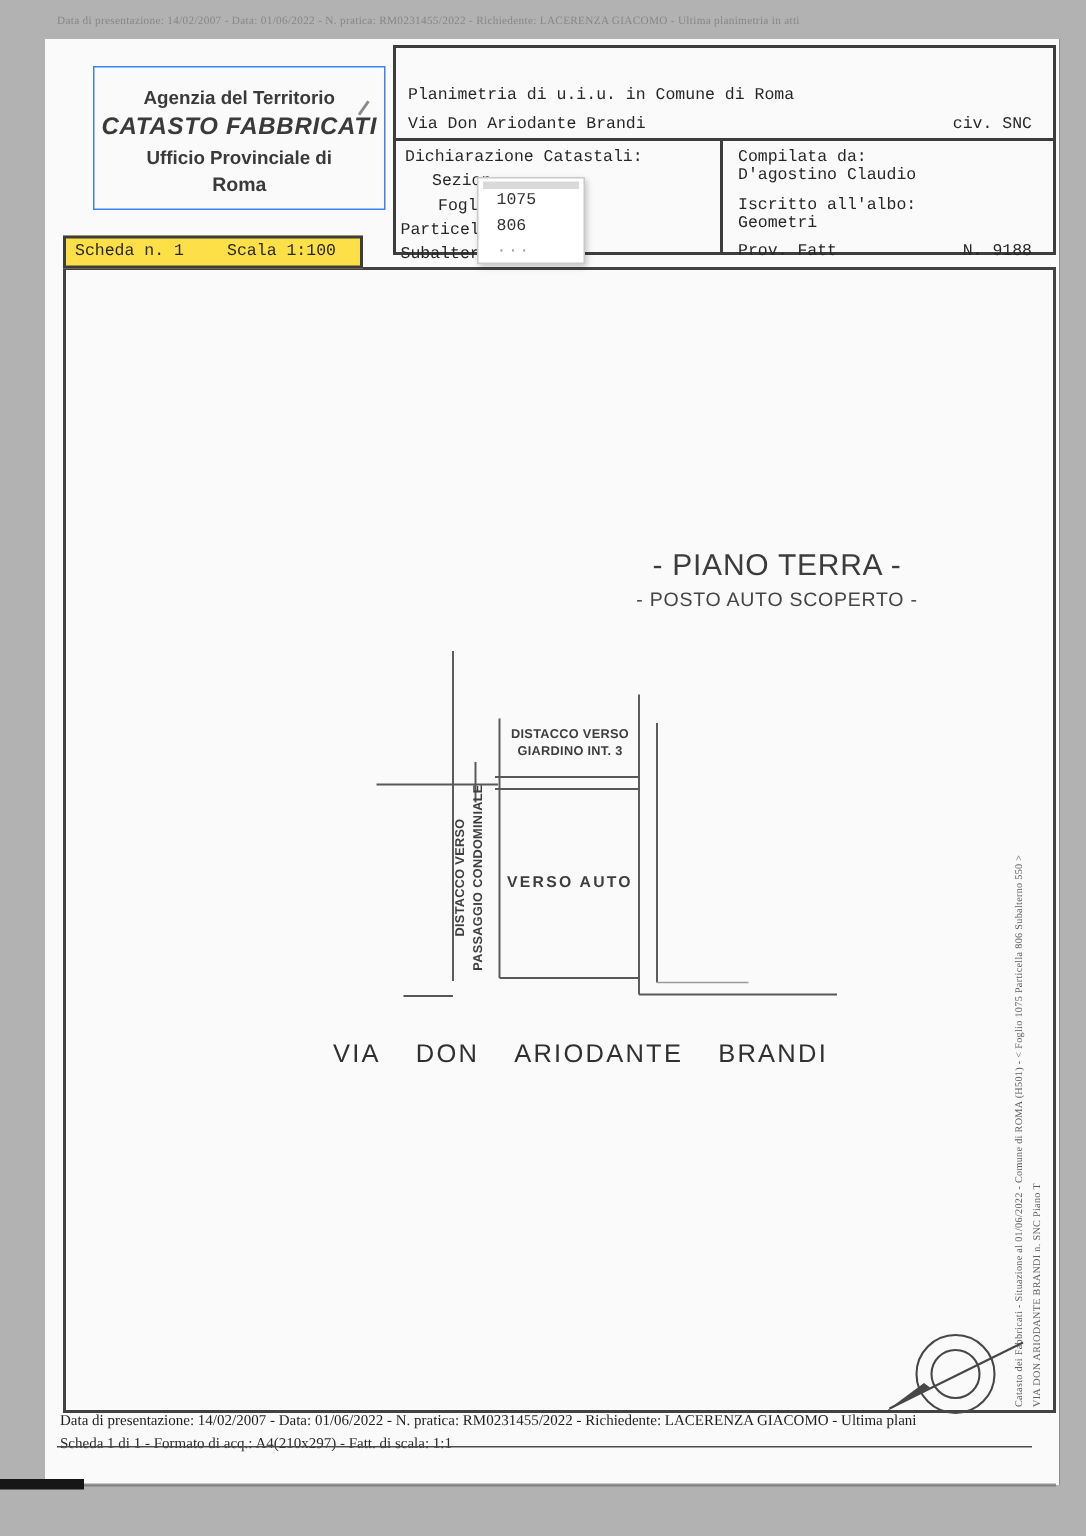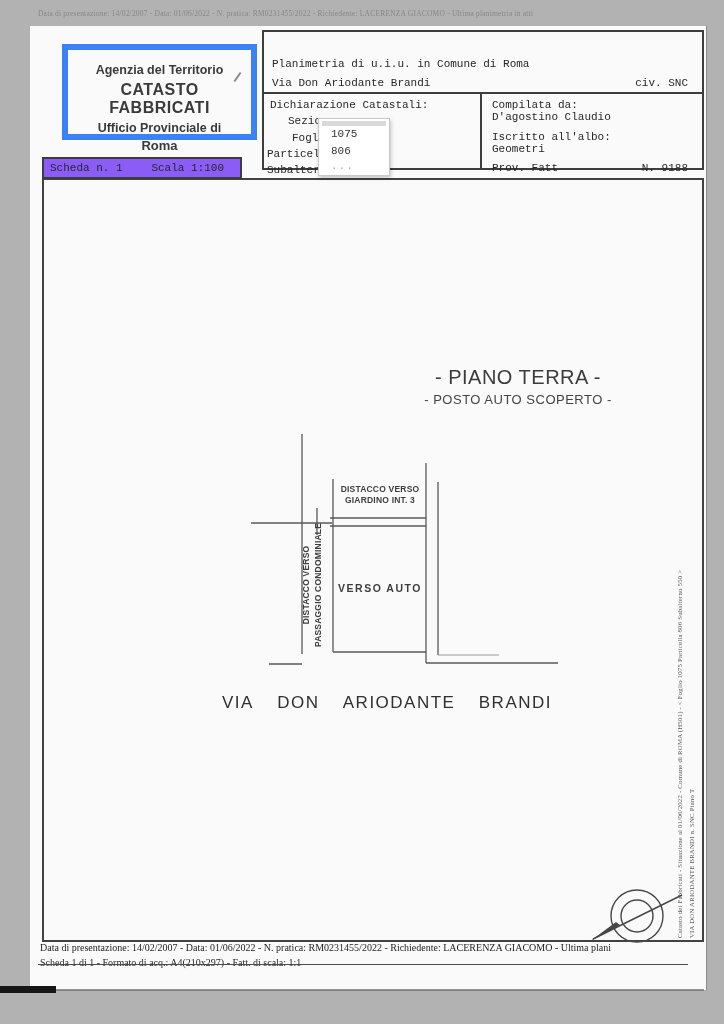--- a/index.html
+++ b/index.html
@@ -22,25 +22,25 @@
 
   
   .page{
     position:absolute;left:30px;top:26px;width:676px;height:964px;
     background:#fbfafa;border-right:1px solid #8c8c8c;
   }
 
   
   .agency-box{
     position:absolute;left:32px;top:18px;width:195px;height:96px;
-    border:6px solid #3b82f6;text-align:center;color:#3a3a3a;
+    border:1px solid #3b82f6;text-align:center;color:#3a3a3a;
     padding-top:13px;box-sizing:border-box;
   }
   .agency-box .l1{font-size:12.5px;font-weight:bold;margin-bottom:4px;}
-  .agency-box .l2{font-size:16px;font-weight:bold;letter-spacing:.5px;margin-bottom:4px;}
+  .agency-box .l2{font-size:16px;font-weight:bold;letter-spacing:.5px;margin-bottom:4px;font-style:italic;}
   .agency-box .l3{font-size:12.5px;font-weight:bold;margin-bottom:3px;}
   .agency-box .l4{font-size:13px;font-weight:bold;}
   .pen-mark{position:absolute;right:8px;top:26px;width:11px;height:0;border-top:2px solid #8a8a8a;transform:rotate(-55deg);}
 
   
   .decl-box{
     position:absolute;left:232px;top:4px;width:442px;height:140px;
     border:2px solid #3d3d3d;box-sizing:border-box;background:#fbfafa;
     color:#272727;font-size:11px;
   }
@@ -72,21 +72,21 @@
     box-shadow:1px 2px 4px rgba(0,0,0,.22);z-index:6;box-sizing:border-box;
     font-size:11px;color:#333;
   }
   .overlay-strip{margin:2px 3px 0 3px;height:5px;background:#d9d9d9;}
   .ov-v{padding-left:12px;line-height:17px;}
   .ov-dim{color:#a5a5a5;letter-spacing:1px;}
 
   
   .scheda-bar{
     position:absolute;left:12px;top:131px;width:200px;height:22px;
-    border:2px solid #3d3d3d;box-sizing:border-box;background:#8b5cf6;
+    border:2px solid #3d3d3d;box-sizing:border-box;background:#fde047;
     display:flex;align-items:center;font-size:11px;color:#272727;
     padding:0 16px 0 6px;z-index:2;
   }
   .scheda-bar .scala{margin-left:auto;}
 
   
   .frame{
     position:absolute;left:12px;top:152px;width:662px;height:764px;
     border:2px solid #424242;box-sizing:border-box;background:#fbfafa;padding-left:24px;
   }

